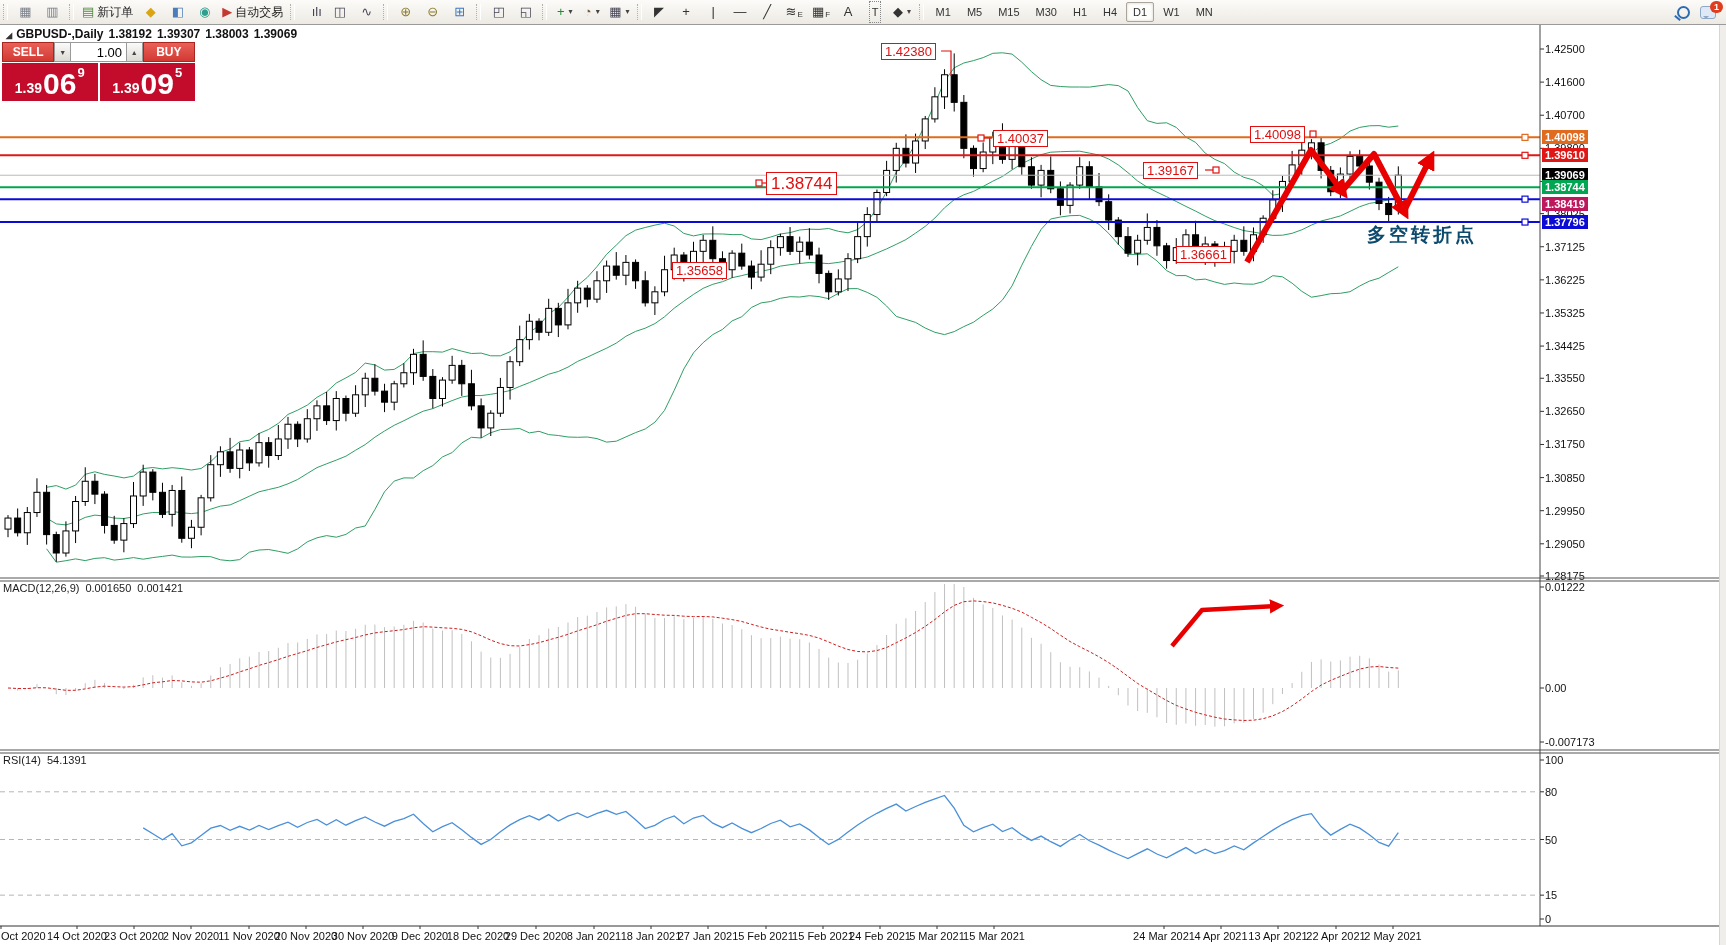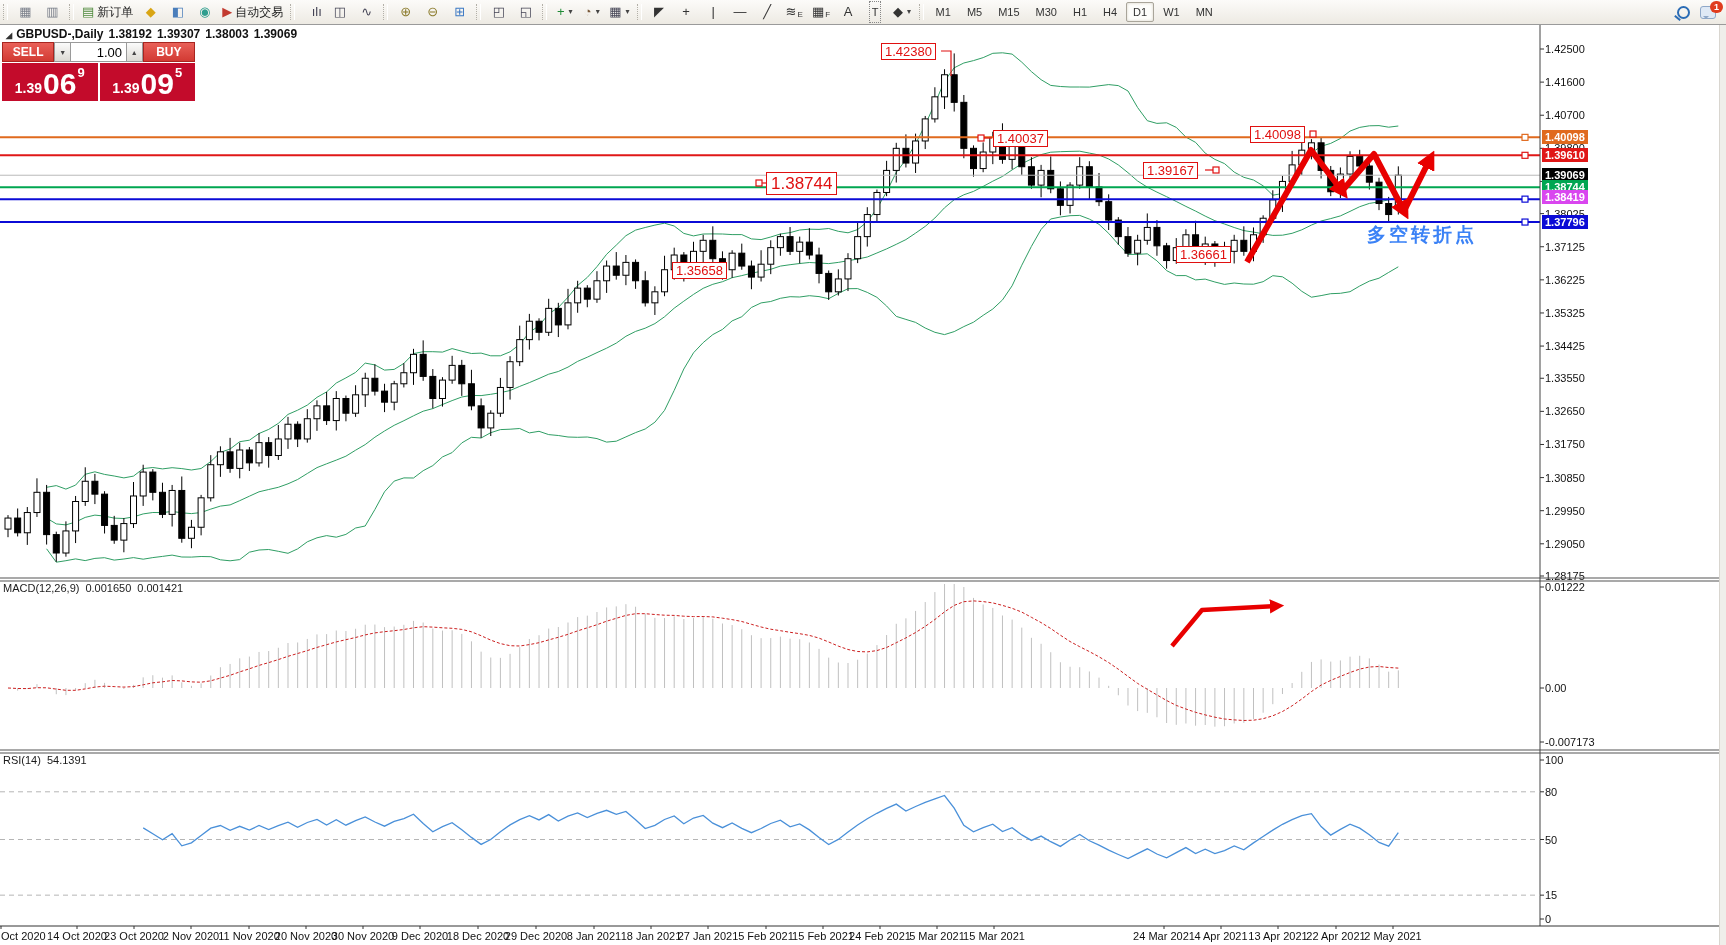--- a/index.html
+++ b/index.html
@@ -797,29 +797,29 @@
     </g>
   </svg>
 
 <div class="panel-label" style="top:582px">
   <span>MACD(12,26,9)</span><span>0.001650</span><span>0.001421</span>
 </div>
 <div class="panel-label" style="top:754px">
   <span>RSI(14)</span><span>54.1391</span>
 </div>
 
-<div class="note-text" id="note" style="left: 1367px; top: 222px; color: #3b82f6; font-family: Liberation Serif, serif;">多空转折点</div>
+<div class="note-text" id="note" style="left: 1367px; top: 222px; color: #0c4a6e; font-family: Liberation Serif, serif;">多空转折点</div>
 
 <div class="right-edge"></div>
 
 <div class="red-label" style="left: 881px; top: 43px;">1.42380</div>
 <div class="red-label" style="left: 993px; top: 130px;">1.40037</div>
 <div class="red-label" style="left: 1250px; top: 126px;">1.40098</div>
 <div class="red-label" style="left: 1143px; top: 162px;">1.39167</div>
 <div class="red-label big" style="left: 766px; top: 172px;">1.38744</div>
 <div class="red-label" style="left: 1176px; top: 246px;">1.36661</div>
 <div class="red-label" style="left: 672px; top: 262px;">1.35658</div>
 <div class="axis-chip" style="top: 130.367px; background: rgb(224, 106, 30);">1.40098</div>
 <div class="axis-chip" style="top: 148.32px; background: rgb(224, 23, 23);">1.39610</div>
 <div class="axis-chip" style="top: 168.222px; background: rgb(0, 0, 0);">1.39069</div>
 <div class="axis-chip" style="top: 180.179px; background: rgb(0, 166, 81);">1.38744</div>
-<div class="axis-chip" style="top: 190px; background: #d946ef;">1.38419</div>
+<div class="axis-chip" style="top: 197px; background: #be185d;">1.38419</div>
 <div class="axis-chip" style="top: 215.055px; background: rgb(11, 11, 214);">1.37796</div>
 
 </body></html>

